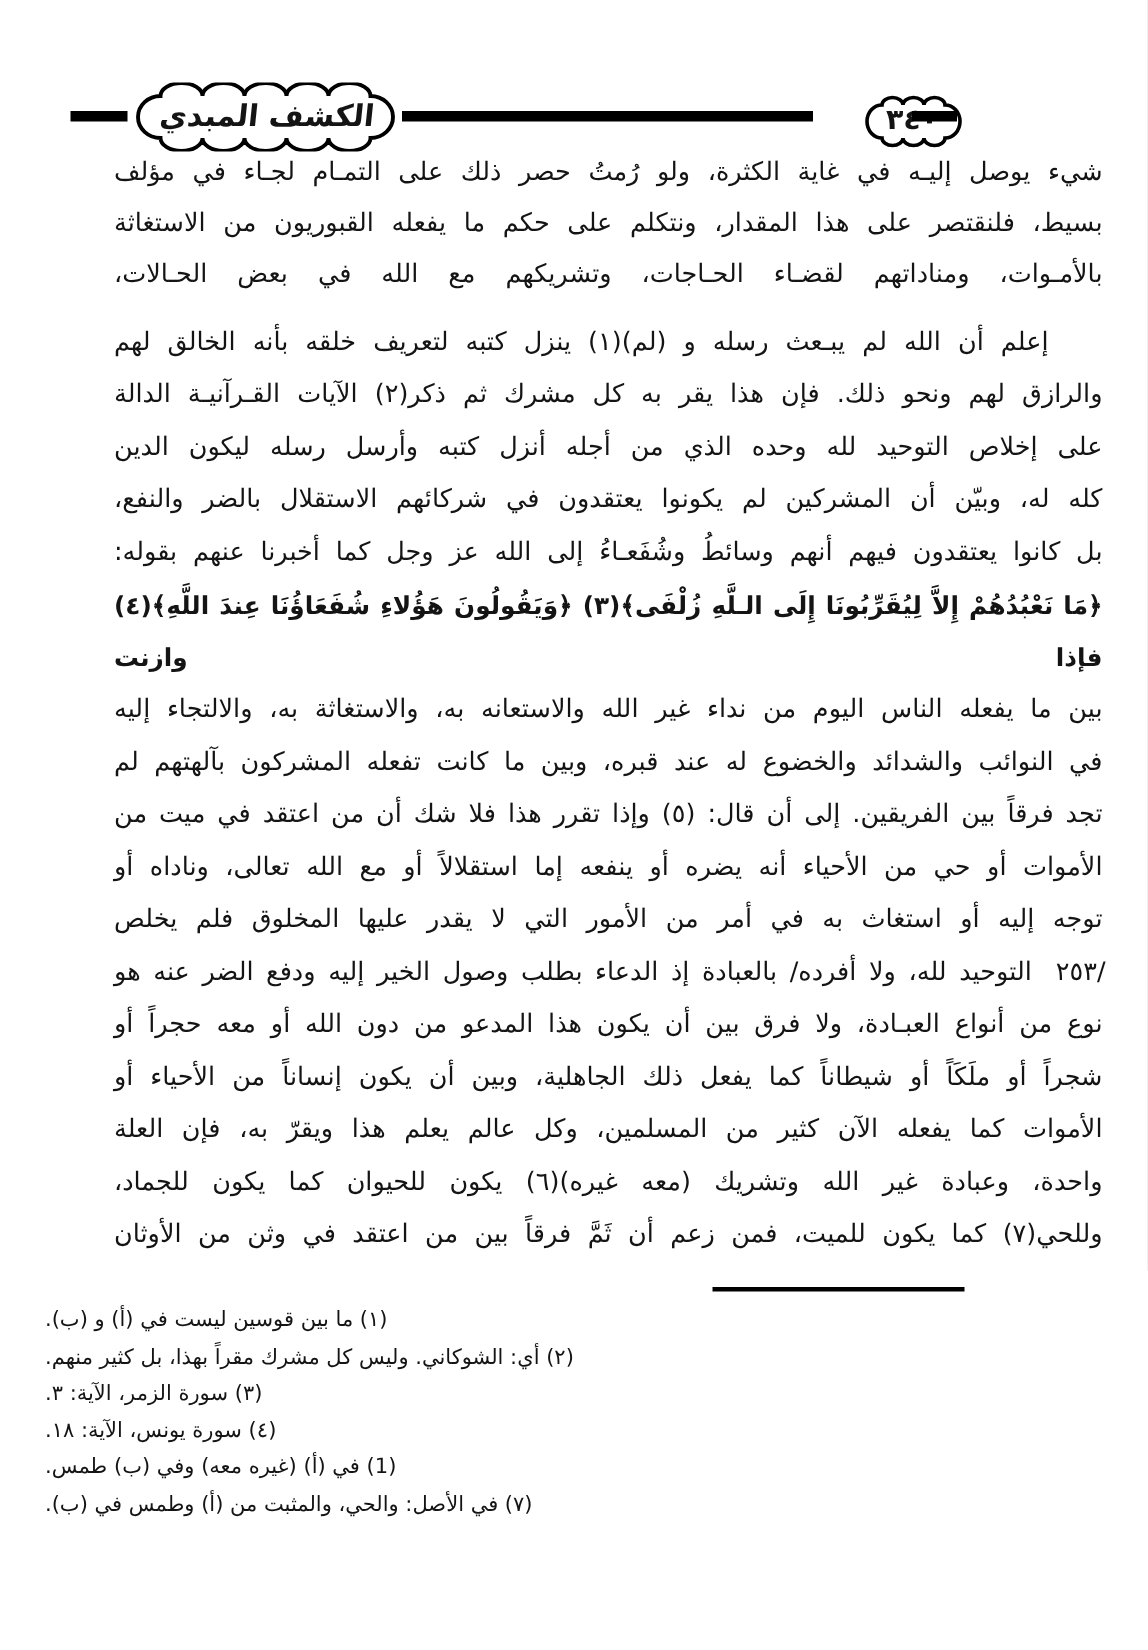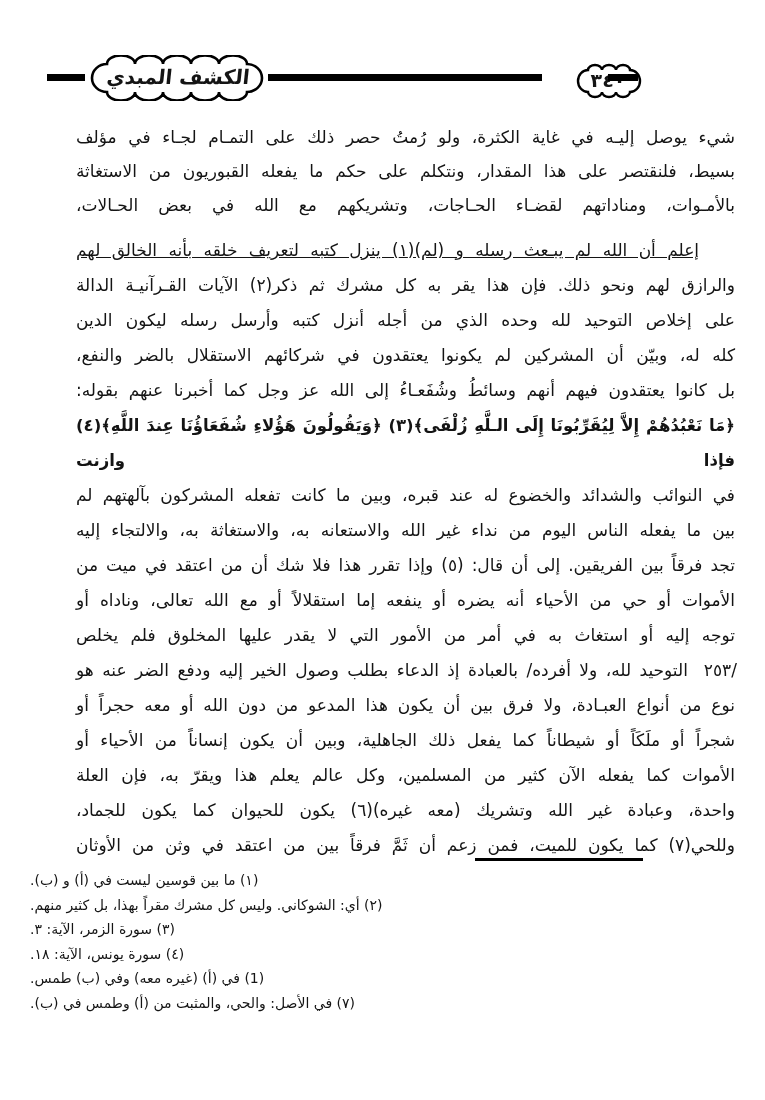--- a/index.html
+++ b/index.html
@@ -26,33 +26,33 @@
     display:flex; align-items:center; justify-content:center;
     font-weight:bold; direction:rtl;
   }
   .title-cartouche { top:55px; left:80px; width:196px; height:46px; }
   .title-cartouche .c-label { font-size:20px; transform:skewX(-6deg); letter-spacing:0px; padding-bottom:3px; }
   .num-cartouche { top:60px; left:568px; width:80px; height:42px; }
   .num-cartouche .c-label { font-size:19px; padding-bottom:2px; }
 
   
   .body-text {
-    position:absolute; top:120px; left:30px; right:30px;
+    position:absolute; top:98px; left:30px; right:30px;
     direction:rtl;
     margin-left:46px;
   }
   .bline {
     font-size:17px; line-height:34px;
     text-align:justify; text-align-last:justify;
     word-spacing:1px;
   }
   .para2 { margin-top:11px; }
   .para2 .bline { line-height:35px; }
   .nojust { text-align:right; text-align-last:auto; }
-  .indent { padding-right:36px;text-decoration:underline; }
+  .indent { padding-right:36px; }
   .quran { font-weight:bold; font-size:16.5px; }
   .folio {
     float:right; direction:ltr;
     font-size:17px; margin-left:16px; margin-right:-2px;
   }
 
   
   .footnotes { position:absolute; top:858px; left:30px; right:30px; direction:rtl; }
   .fn-sep { width:168px; height:3px; background:#000; margin-right:92px; margin-bottom:7px; }
   .fn {
@@ -103,22 +103,22 @@
       <div class="bline">بالأمـوات، ومناداتهم لقضـاء الحـاجات، وتشريكهم مع الله في بعض الحـالات،</div>
     </div>
 
     <div class="para2">
       <div class="bline indent">إعلم أن الله لم يبـعث رسله و (لم)(١) ينزل كتبه لتعريف خلقه بأنه الخالق لهم</div>
       <div class="bline">والرازق لهم ونحو ذلك. فإن هذا يقر به كل مشرك ثم ذكر(٢) الآيات القـرآنيـة الدالة</div>
       <div class="bline">على إخلاص التوحيد لله وحده الذي من أجله أنزل كتبه وأرسل رسله ليكون الدين</div>
       <div class="bline">كله له، وبيّن أن المشركين لم يكونوا يعتقدون في شركائهم الاستقلال بالضر والنفع،</div>
       <div class="bline">بل كانوا يعتقدون فيهم أنهم وسائطُ وشُفَعـاءُ إلى الله عز وجل كما أخبرنا عنهم بقوله:</div>
       <div class="bline quran">﴿مَا نَعْبُدُهُمْ إِلاَّ لِيُقَرِّبُونَا إِلَى الـلَّهِ زُلْفَى﴾(٣) ﴿وَيَقُولُونَ هَؤُلاءِ شُفَعَاؤُنَا عِندَ اللَّهِ﴾(٤) فإذا وازنت</div>
+      <div class="bline">بين ما يفعله الناس اليوم من نداء غير الله والاستعانه به، والاستغاثة به، والالتجاء إليه</div>
       <div class="bline">في النوائب والشدائد والخضوع له عند قبره، وبين ما كانت تفعله المشركون بآلهتهم لم</div>
-      <div class="bline">بين ما يفعله الناس اليوم من نداء غير الله والاستعانه به، والاستغاثة به، والالتجاء إليه</div>
       <div class="bline">تجد فرقاً بين الفريقين. إلى أن قال: (٥) وإذا تقرر هذا فلا شك أن من اعتقد في ميت من</div>
       <div class="bline">الأموات أو حي من الأحياء أنه يضره أو ينفعه إما استقلالاً أو مع الله تعالى، وناداه أو</div>
       <div class="bline">توجه إليه أو استغاث به في أمر من الأمور التي لا يقدر عليها المخلوق فلم يخلص</div>
       <div class="bline">
         <span class="folio">٢٥٣/</span><span>التوحيد لله، ولا أفرده/ بالعبادة إذ الدعاء بطلب وصول الخير إليه ودفع الضر عنه هو</span>
       </div>
       <div class="bline">نوع من أنواع العبـادة، ولا فرق بين أن يكون هذا المدعو من دون الله أو معه حجراً أو</div>
       <div class="bline">شجراً أو ملَكَاً أو شيطاناً كما يفعل ذلك الجاهلية، وبين أن يكون إنساناً من الأحياء أو</div>
       <div class="bline">الأموات كما يفعله الآن كثير من المسلمين، وكل عالم يعلم هذا ويقرّ به، فإن العلة</div>
       <div class="bline">واحدة، وعبادة غير الله وتشريك (معه غيره)(٦) يكون للحيوان كما يكون للجماد،</div>

